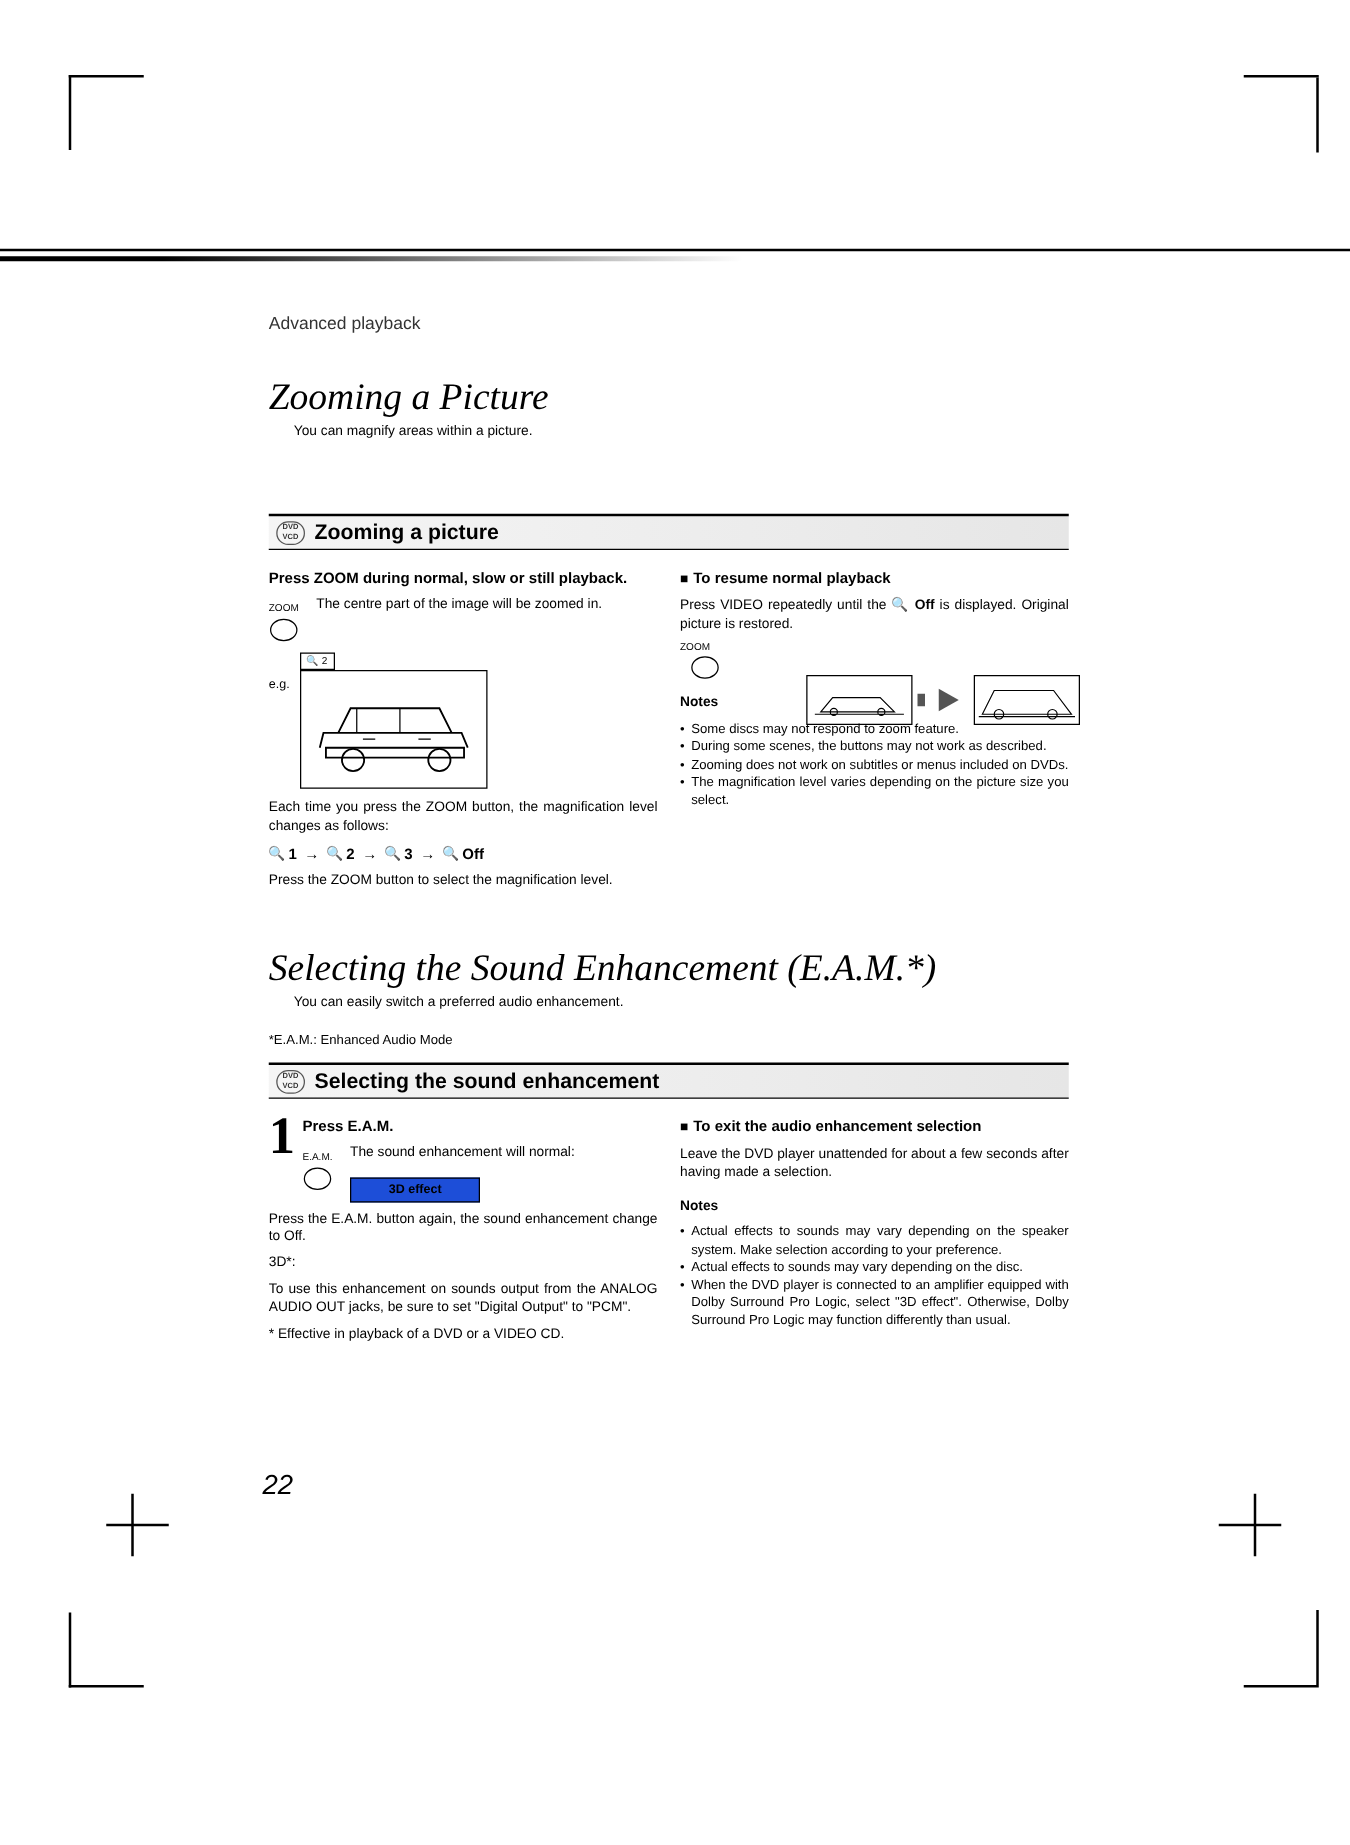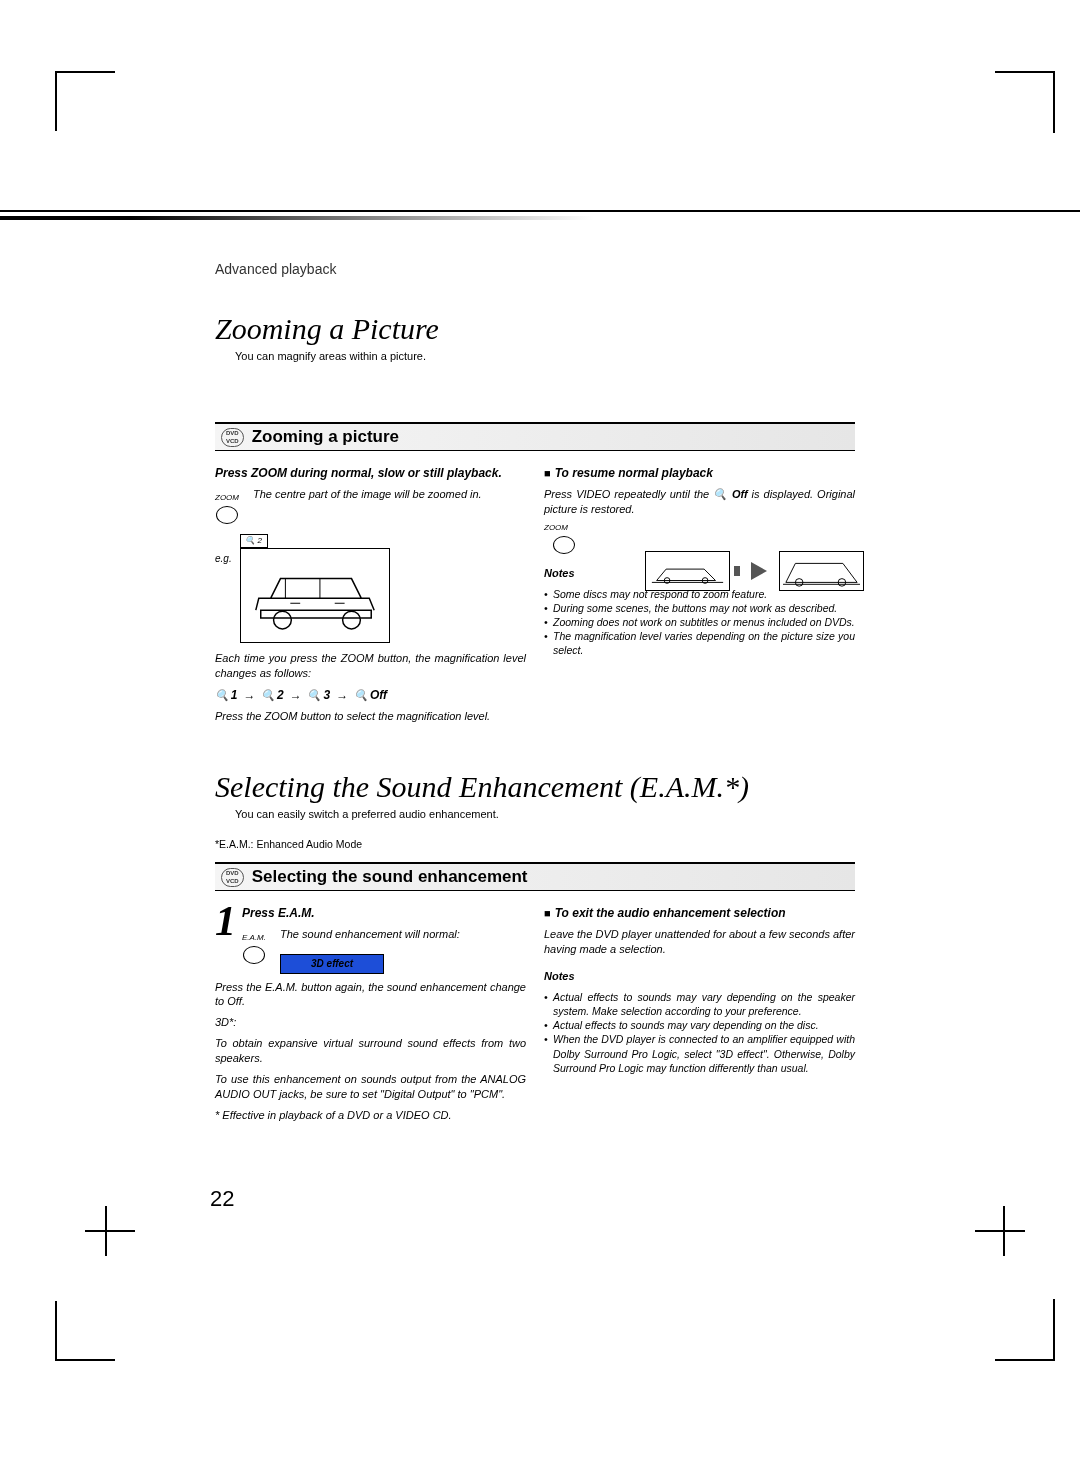--- a/index.html
+++ b/index.html
@@ -1,18 +1,18 @@
 <!DOCTYPE html>
 <html><head>
 <meta charset="utf-8">
 <style>
   * { box-sizing: border-box; margin: 0; padding: 0; }
   html, body { background: #fff; font-family: Arial, Helvetica, sans-serif; color: #000; }
   .page {
-    width: 1080px; height: 1440px; position: relative; margin: 16px auto;
+    width: 1080px; height: 1440px; position: relative; margin: 5px auto;
     background: #fff;
     padding-left: 36px;
   }
   .crop-tl, .crop-tr, .crop-bl, .crop-br {
     position: absolute; width: 60px; height: 60px;
   }
   .crop-tl { top: 55px; left: 55px; border-top: 2px solid #000; border-left: 2px solid #000; }
   .crop-tr { top: 55px; right: 25px; border-top: 2px solid #000; }
   .crop-bl { bottom: 95px; left: 55px; border-bottom: 2px solid #000; border-left: 2px solid #000; }
   .crop-br { bottom: 95px; right: 25px; border-bottom: 2px solid #000; }
@@ -71,21 +71,21 @@
     padding: 3px 6px;
   }
   .band-inner { display: flex; align-items: center; gap: 8px; }
   .disc-badge {
     display: inline-flex; flex-direction: column; align-items: center; gap: 1px;
     border: 1px solid #555; border-radius: 10px; padding: 1px 4px;
     font-size: 6px; line-height: 7px; font-weight: bold; color: #333;
   }
   .band-title { font-size: 17px; font-weight: bold; }
 
-  .cols { display: flex; gap: 18px; margin-top: 14px; font-style: italic; }
+  .cols { display: flex; gap: 18px; margin-top: 14px; }
   .col { flex: 1; font-size: 11px; line-height: 1.35; }
   .col p { margin-bottom: 6px; text-align: justify; }
   .bold { font-weight: bold; font-size: 12px; }
   .bullet-sq::before { content: "■"; margin-right: 4px; font-size: 11px; }
 
   .btn-draw {
     font-size: 8px; margin: 6px 0 2px 0;
   }
   .btn-circle {
     width: 22px; height: 18px; border: 1.5px solid #000; border-radius: 50%/50%;
@@ -118,21 +118,21 @@
   .step-row { display: flex; gap: 6px; }
   .step-num { font-size: 42px; font-weight: bold; line-height: 0.8; font-family: "Times New Roman", serif; }
   .step-body { flex: 1; }
 
   .osd-box {
     display: inline-block; border: 1px solid #000; background: #1d4ed8;
     padding: 2px 30px; font-size: 10px; font-weight: bold; margin: 6px 0;
   }
 
   .pagenum {
-    position: absolute; left: 210px; top: 1170px; font-size: 22px;
+    position: absolute; left: 210px; top: 1170px; font-size: 22px; font-style: italic;
   }
 
   .grad-line {
     position: absolute; left: 0; top: 200px; width: 1080px; height: 4px;
     background: linear-gradient(to right, #000 0%, #000 12%, #fff 55%, #fff 100%);
   }
   .grad-line2 {
     position: absolute; left: 0; top: 194px; width: 1080px; height: 2px;
     background: #000;
   }
@@ -294,21 +294,20 @@
                 </div>
                 <div style="flex:1;">
                   <p>The sound enhancement will normal:</p>
                   <div class="osd-box">3D effect</div>
                 </div>
               </div>
             </div>
           </div>
           <p>Press the E.A.M. button again, the sound enhancement change to Off.</p>
           <p>3D*:</p>
-          <p>To obtain expansive virtual surround sound effects from two speakers.</p>
           <p>To use this enhancement on sounds output from the ANALOG AUDIO OUT jacks, be sure to set "Digital Output" to "PCM".</p>
           <p>* Effective in playback of a DVD or a VIDEO CD.</p>
         </div>
 
         <div class="col">
           <p class="bold bullet-sq">To exit the audio enhancement selection</p>
           <p>Leave the DVD player unattended for about a few seconds after having made a selection.</p>
           <p class="notes-h">Notes</p>
           <ul class="notes">
             <li>Actual effects to sounds may vary depending on the speaker system. Make selection according to your preference.</li>

